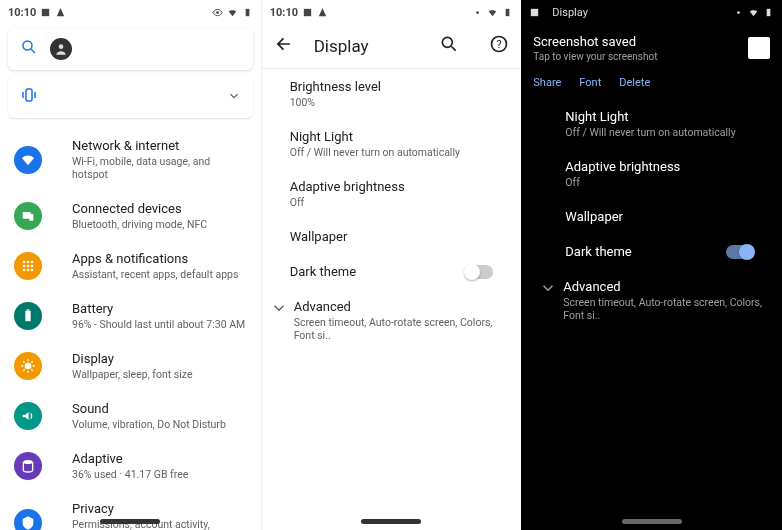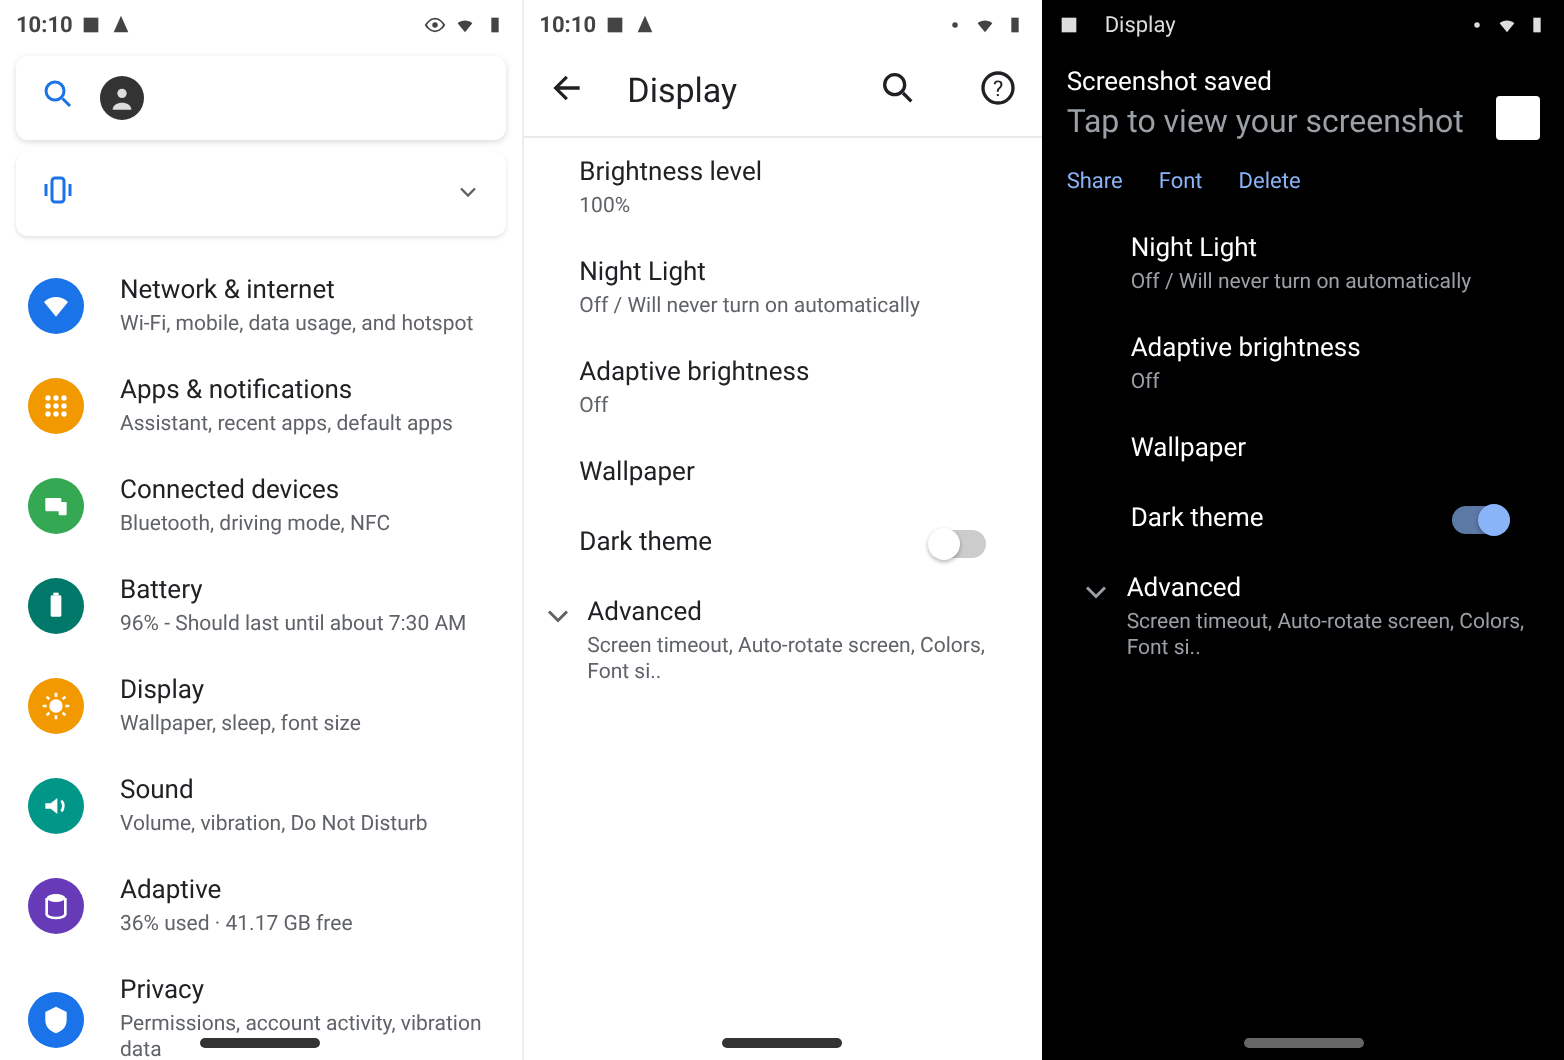--- a/index.html
+++ b/index.html
@@ -19,21 +19,21 @@
   
   .search-card { margin: 4px 8px; border-radius: 6px; box-shadow: 0 1px 3px rgba(0,0,0,0.15); display: flex; align-items: center; padding: 10px 12px; gap: 12px; }
   .search-card input { border: none; flex: 1; font-size: 13px; color: #555; outline: none; text-align: center; }
   .avatar { width: 22px; height: 22px; border-radius: 50%; background: #333; display: flex; align-items: center; justify-content: center; }
   .avatar svg { width: 14px; height: 14px; fill: #ddd; }
 
   .card-strip { margin: 6px 8px; border-radius: 6px; box-shadow: 0 1px 2px rgba(0,0,0,0.12); padding: 10px 12px; display: flex; align-items: center; }
 
   
   .list { padding: 4px 0; }
-  .row { display: flex; align-items: center; padding: 10px 14px; gap: 18px; }
+  .row { display: flex; align-items: center; padding: 10px 14px; gap: 30px; }
   .row .txt { flex: 1; }
   .row .title { font-size: 13px; color: #202124; }
   .row .sub { font-size: 10.5px; color: #5f6368; margin-top: 2px; }
   .circ { width: 28px; height: 28px; border-radius: 50%; display: flex; align-items: center; justify-content: center; flex-shrink: 0; }
   .circ svg { width: 16px; height: 16px; fill: #fff; }
 
   
   .hdr { display: flex; align-items: center; padding: 10px 12px; gap: 20px; }
   .hdr .title { font-size: 17px; color: #202124; flex: 1; }
   .hdr-ic { width: 20px; height: 20px; }
@@ -50,21 +50,21 @@
   .p3 .switch.on { background: #8ab4f8aa; }
   .p3 .switch.on::after { background: #8ab4f8; }
 
   .adv { display: flex; align-items: flex-start; padding: 10px 28px 10px 8px; gap: 6px; }
   .chev { width: 18px; flex-shrink: 0; }
 
   
   .p3 .sys { font-size: 11px; padding: 0 8px; }
   .p3 .notif { padding: 10px 12px; }
   .p3 .notif .nt { font-size: 13px; color: #fff; }
-  .p3 .notif .ns { font-size: 16px; color: #9aa0a6; margin-top: 2px; }
+  .p3 .notif .ns { font-size: 10px; color: #9aa0a6; margin-top: 2px; }
   .thumb { width: 22px; height: 22px; background: #fff; border-radius: 2px; }
   .actions { display: flex; gap: 18px; padding: 4px 12px 10px; }
   .actions span { font-size: 11px; color: #8ab4f8; }
 
   .p3 .item { padding: 10px 28px 10px 44px; }
   .p3 .item .t { font-size: 13px; color: #fff; }
   .p3 .item .s { font-size: 10.5px; color: #9aa0a6; margin-top: 2px; }
   .p3 .item.toggle { display: flex; align-items: center; }
   .p3 .item.toggle .t { flex: 1; }
   .p3 .adv { padding: 10px 12px 10px 18px; }
@@ -136,51 +136,51 @@
           <svg viewBox="0 0 24 24">
             <path d="M12 20l9-11c-5-5-13-5-18 0z"></path>
           </svg>
         </div>
         <div class="txt">
           <div class="title">Network &amp; internet</div>
           <div class="sub">Wi-Fi, mobile, data usage, and hotspot</div>
         </div>
       </div>
       <div class="row">
+        <div class="circ" style="background:#34a853">
+          <svg viewBox="0 0 24 24">
+            <rect x="4" y="6" width="12" height="10" rx="1"></rect>
+            <rect x="14" y="9" width="6" height="10" rx="1"></rect>
+          </svg>
+        </div>
+        <div class="txt">
+          <div class="title">Connected devices</div>
+          <div class="sub">Bluetooth, driving mode, NFC</div>
+        </div>
+      </div>
+      <div class="row">
         <div class="circ" style="background:#f29900">
           <svg viewBox="0 0 24 24">
             <circle cx="6" cy="6" r="2"></circle>
             <circle cx="12" cy="6" r="2"></circle>
             <circle cx="18" cy="6" r="2"></circle>
             <circle cx="6" cy="12" r="2"></circle>
             <circle cx="12" cy="12" r="2"></circle>
             <circle cx="18" cy="12" r="2"></circle>
             <circle cx="6" cy="18" r="2"></circle>
             <circle cx="12" cy="18" r="2"></circle>
             <circle cx="18" cy="18" r="2"></circle>
           </svg>
         </div>
         <div class="txt">
           <div class="title">Apps &amp; notifications</div>
           <div class="sub">Assistant, recent apps, default apps</div>
         </div>
       </div>
       <div class="row">
-        <div class="circ" style="background:#34a853">
-          <svg viewBox="0 0 24 24">
-            <rect x="4" y="6" width="12" height="10" rx="1"></rect>
-            <rect x="14" y="9" width="6" height="10" rx="1"></rect>
-          </svg>
-        </div>
-        <div class="txt">
-          <div class="title">Connected devices</div>
-          <div class="sub">Bluetooth, driving mode, NFC</div>
-        </div>
-      </div>
-      <div class="row">
         <div class="circ" style="background:#00796b">
           <svg viewBox="0 0 24 24">
             <rect x="8" y="4" width="8" height="16" rx="1"></rect>
             <rect x="10" y="2" width="4" height="2"></rect>
           </svg>
         </div>
         <div class="txt">
           <div class="title">Battery</div>
           <div class="sub">96% - Should last until about 7:30 AM</div>
         </div>
@@ -322,21 +322,21 @@
           </svg></span>
       <span class="ic"><svg viewBox="0 0 24 24">
             <path d="M12 20l8-10c-4-4-12-4-16 0z" fill="#ddd"></path>
           </svg></span>
       <span class="ic"><svg viewBox="0 0 24 24">
             <rect x="8" y="4" width="8" height="16" fill="#ddd"></rect>
           </svg></span>
     </div>
   </div>
 
-  <div class="notif" style="display:flex;align-items:flex-end;gap:8px">
+  <div class="notif" style="display:flex;align-items:center;gap:8px">
     <div style="flex:1">
       <div class="nt">Screenshot saved</div>
       <div class="ns">Tap to view your screenshot</div>
     </div>
     <div class="thumb"></div>
   </div>
   <div class="actions">
     <span>Share</span>
     <span>Font</span>
     <span>Delete</span>

